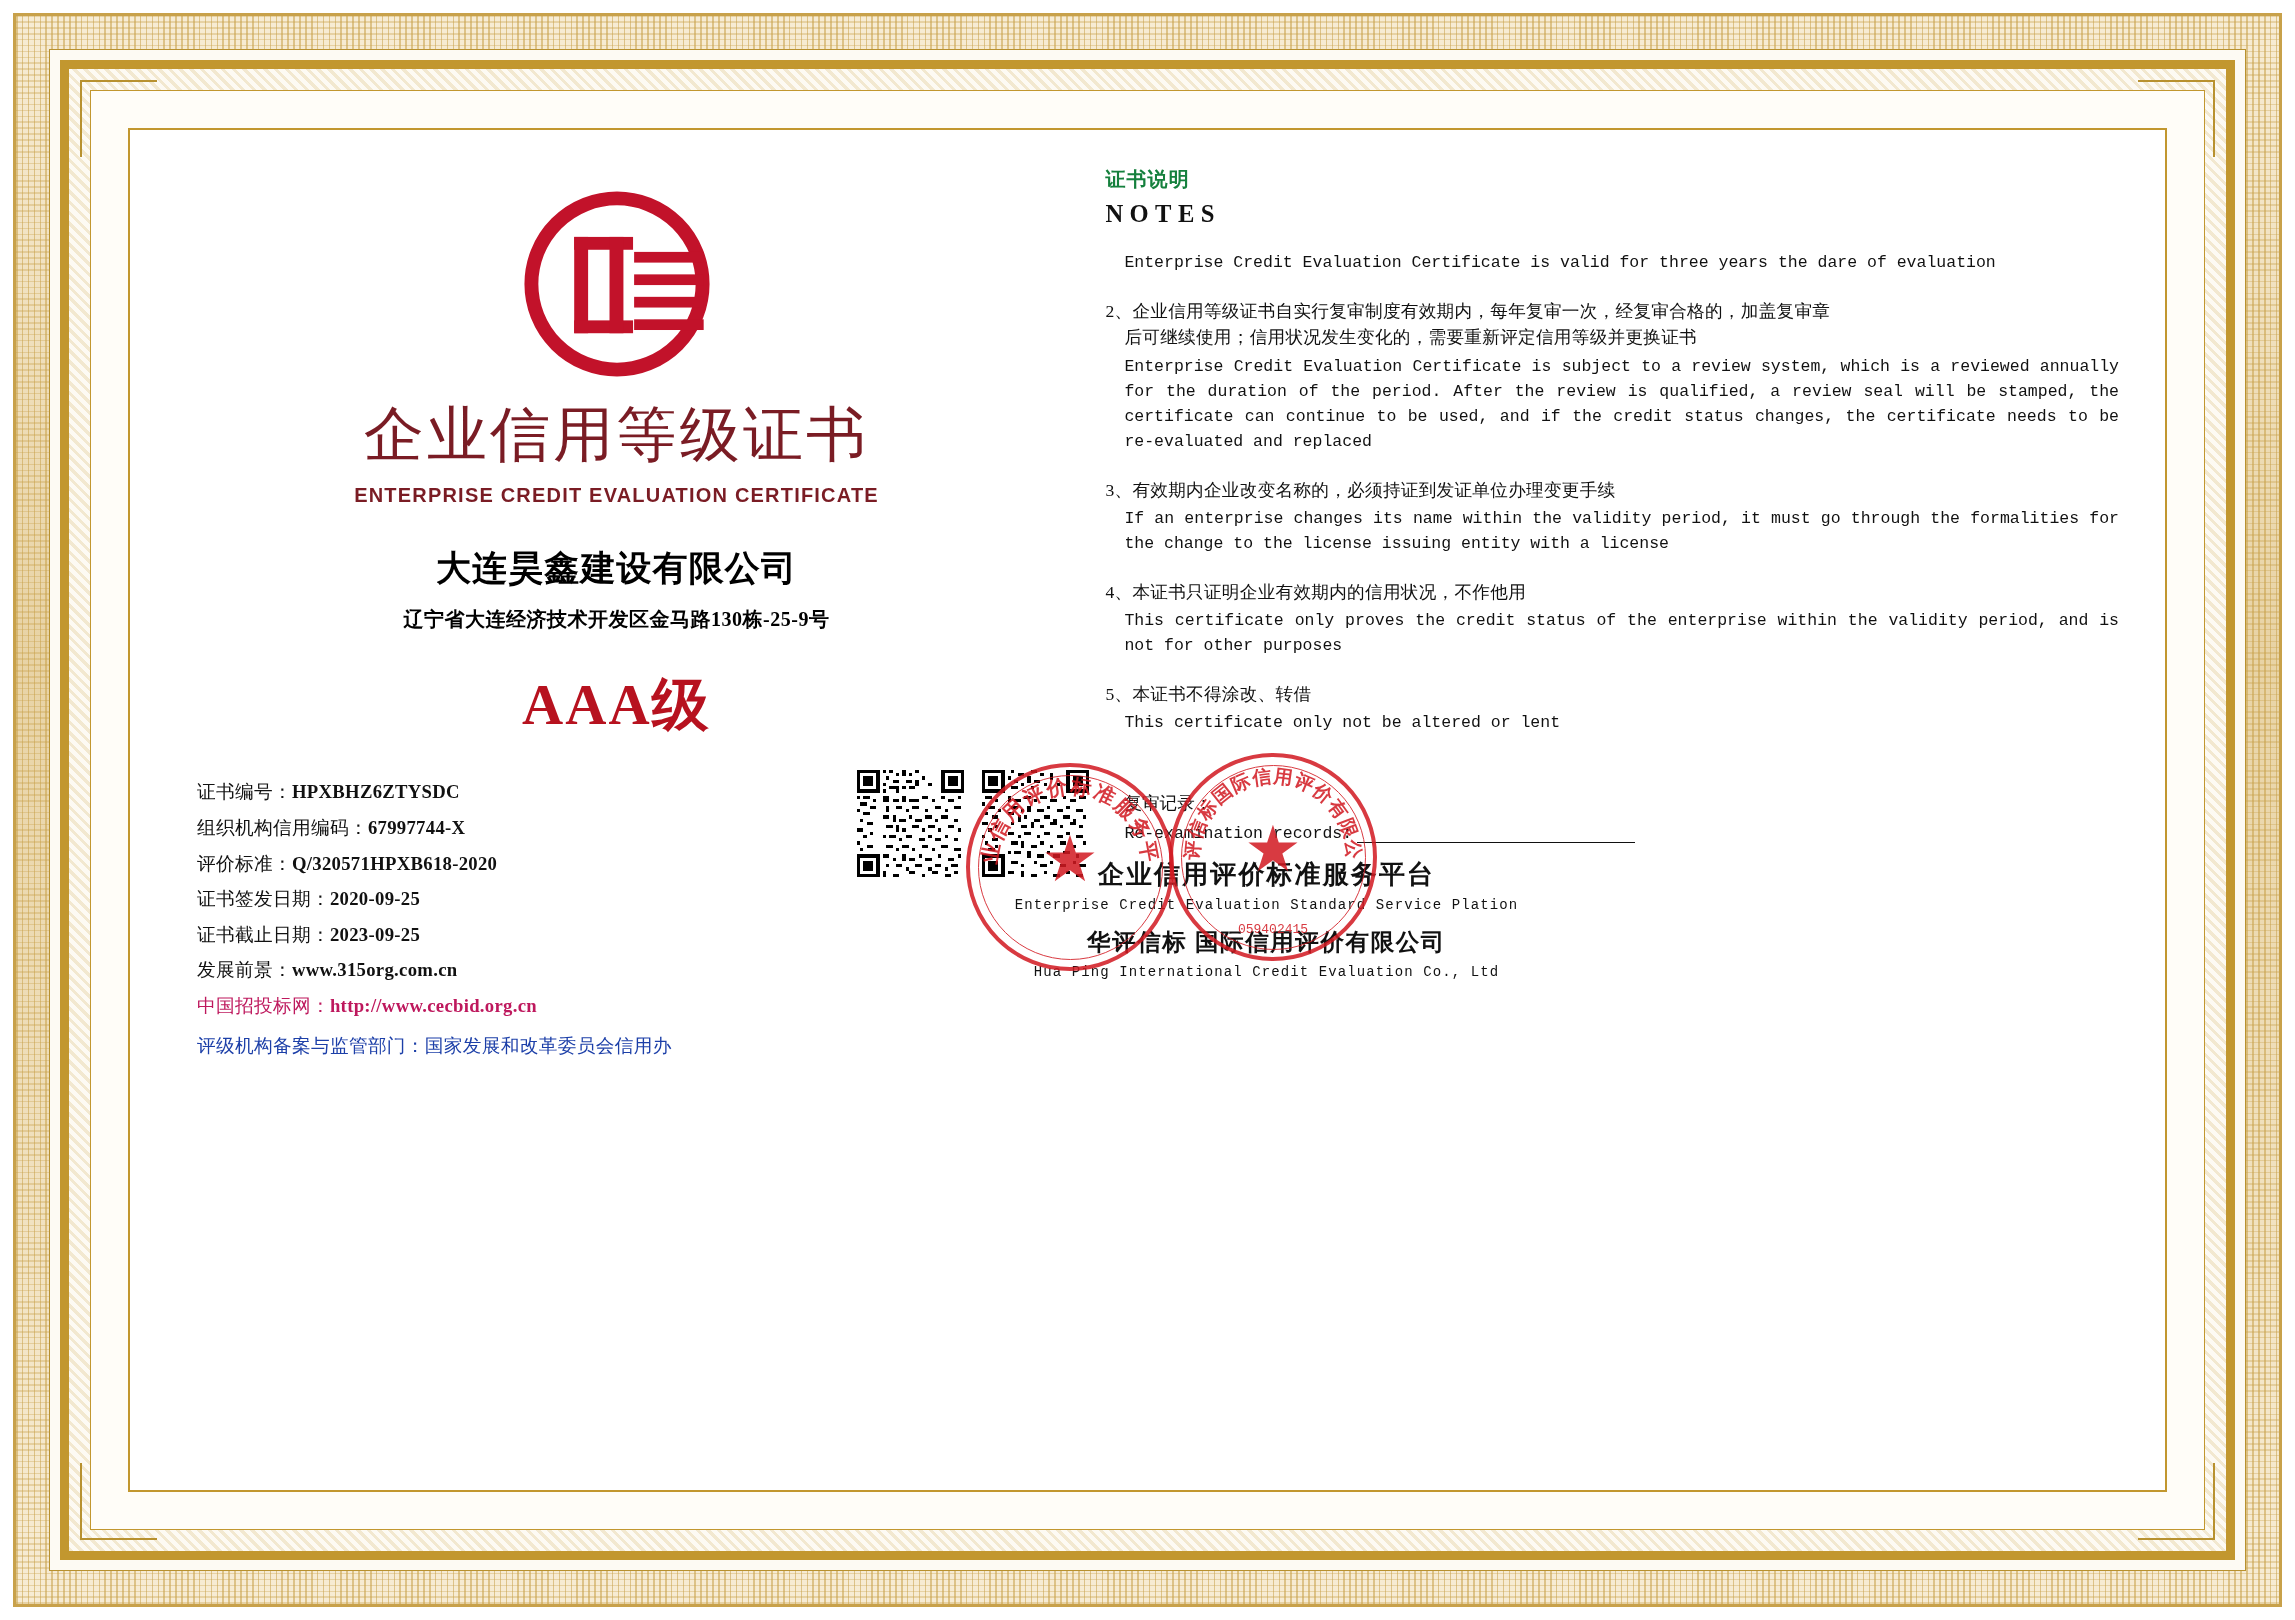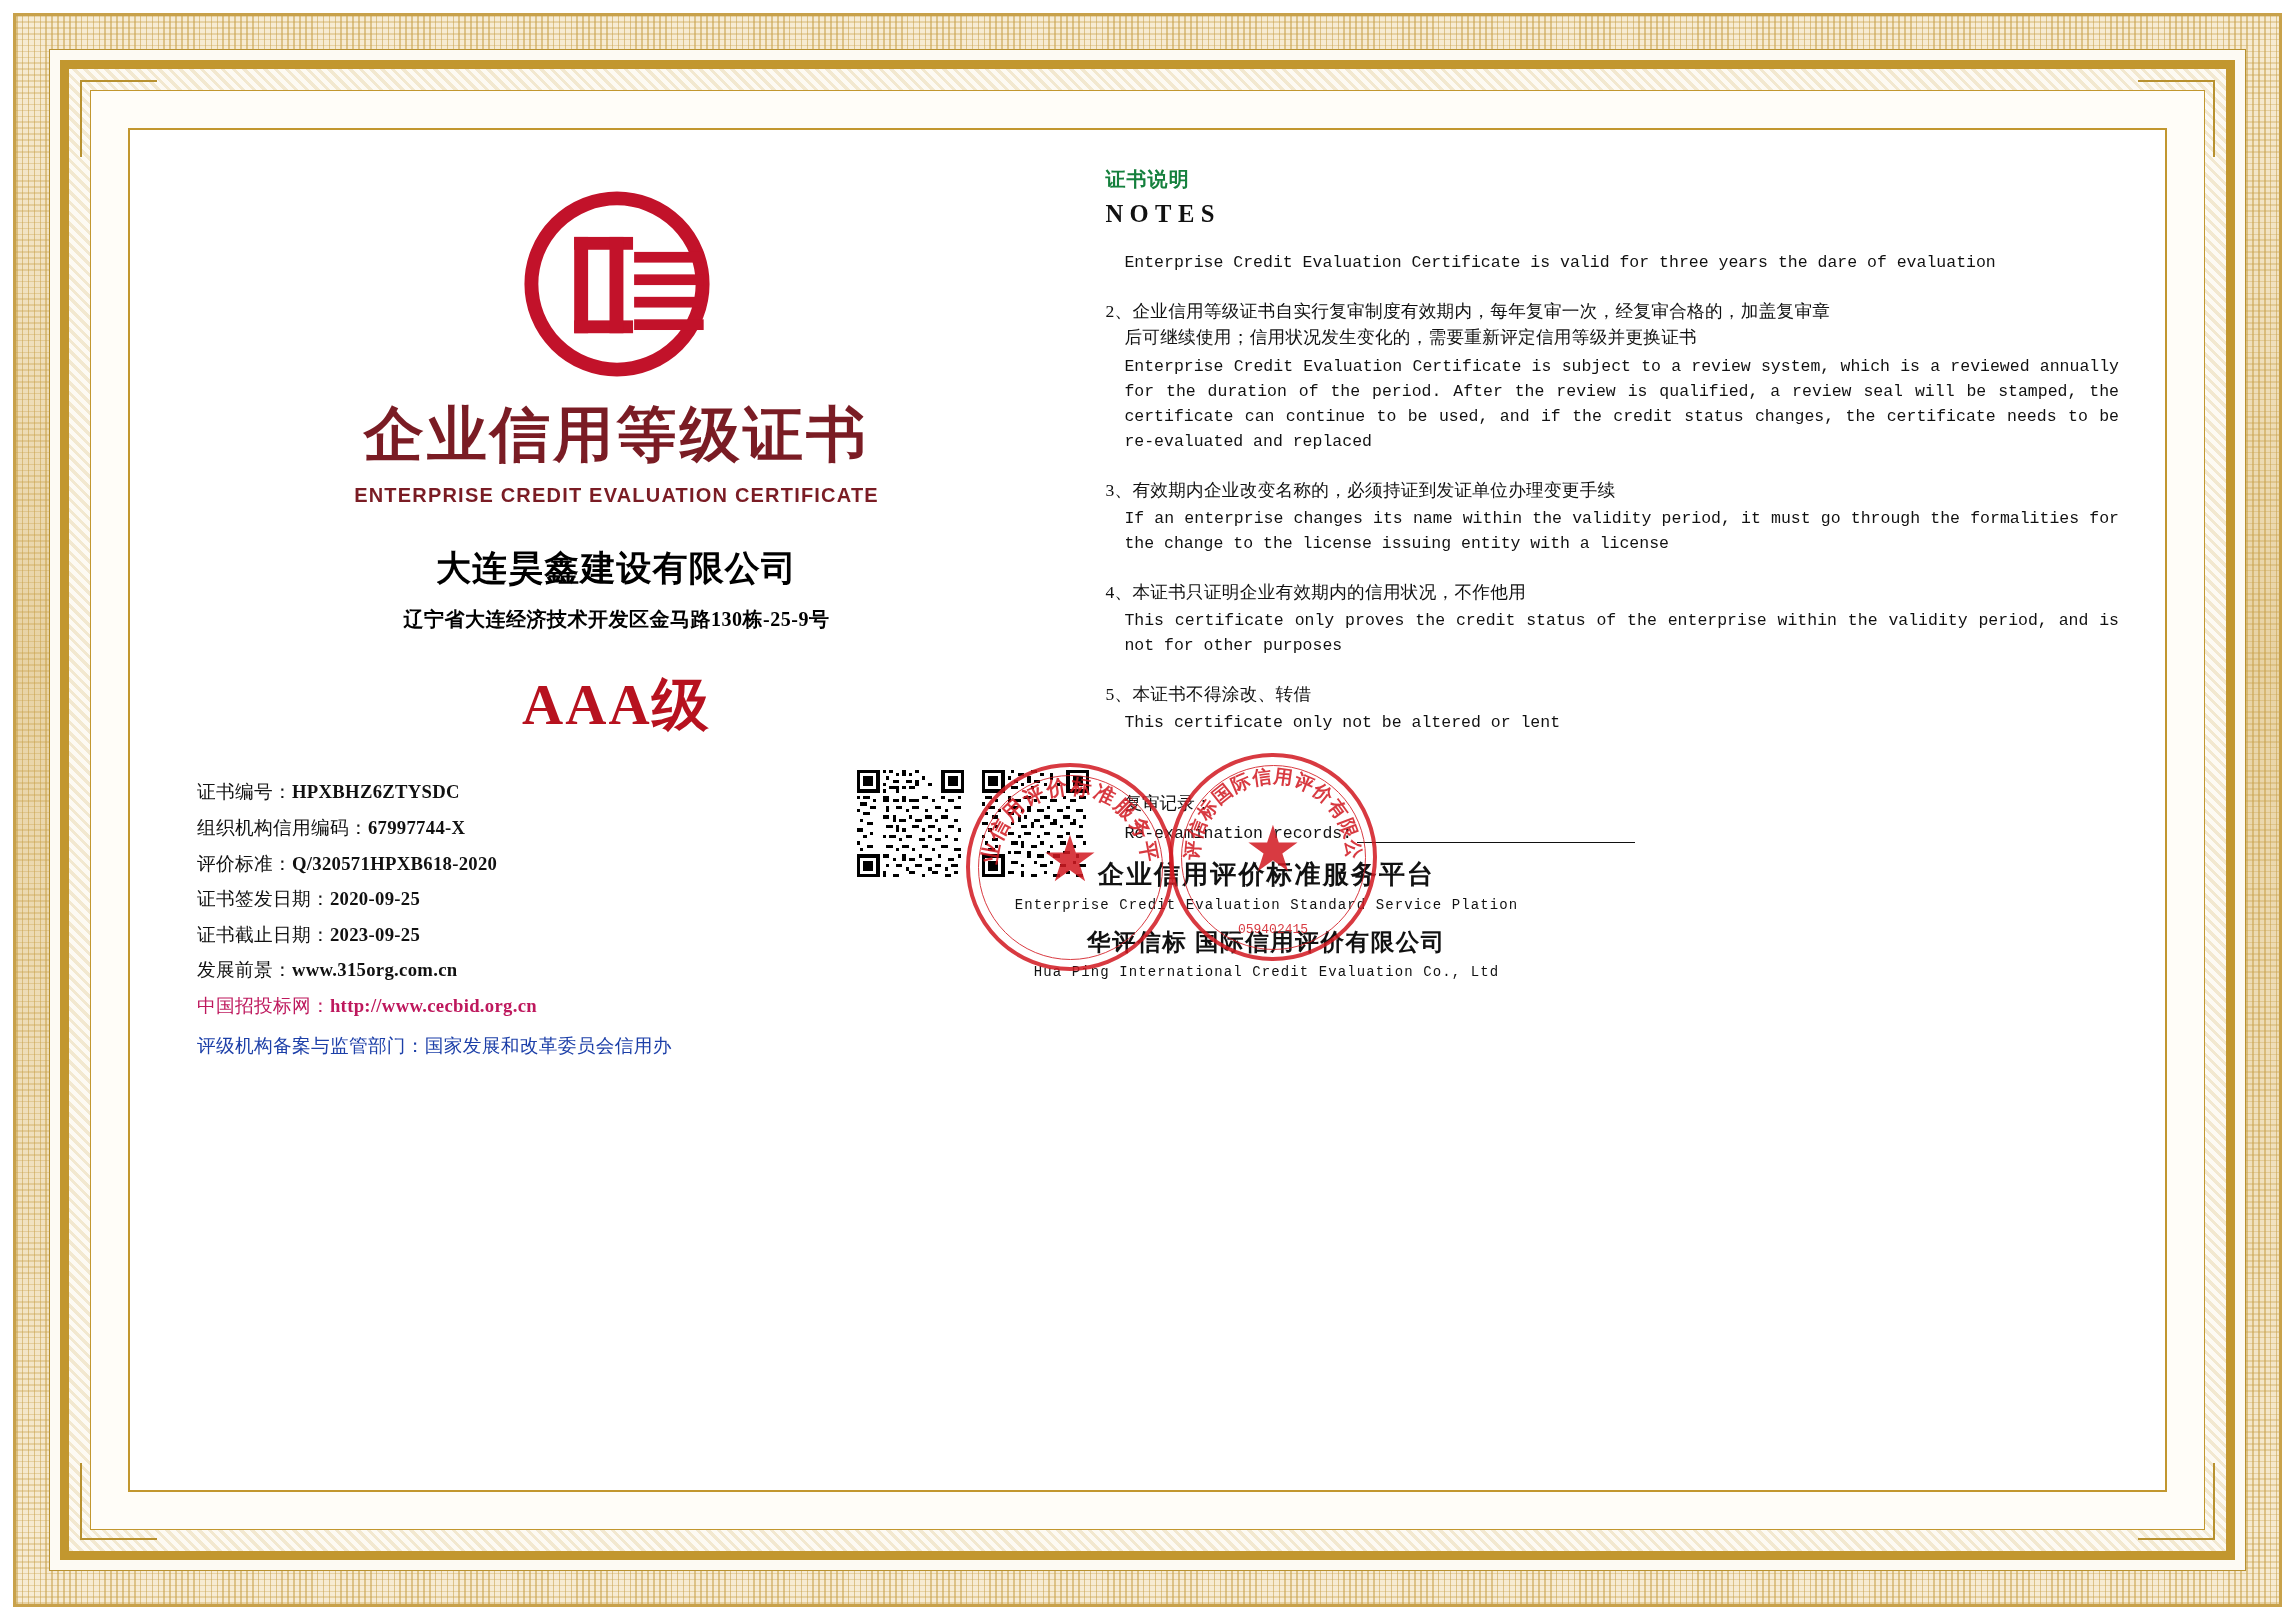--- a/index.html
+++ b/index.html
@@ -58,21 +58,21 @@
   .corner i.v{left:0;top:0;width:0;height:75px;}
 
   
   .left{
     width:940px;padding:21.4px 32px 0 37px;box-sizing:border-box;
     display:flex;flex-direction:column;align-items:center;
   }
   .logo{width:214px;height:214px;margin-top:14px;}
   .main-title{
     font-family:"Liberation Serif",serif;
-    font-size:60px;font-weight:bold;letter-spacing:3.2px;
+    font-size:60px;font-weight:normal;letter-spacing:3.2px;
     color:#7a1c24;margin-top:14px;line-height:1;
     text-align:center;
   }
   .main-title-en{
     font-size:20px;font-weight:bold;letter-spacing:1.2px;
     color:#7a1c24;margin-top:19px;text-align:center;
     font-family:"Liberation Sans",sans-serif;
   }
   .company{
     font-family:"Liberation Serif",serif;font-weight:bold;

